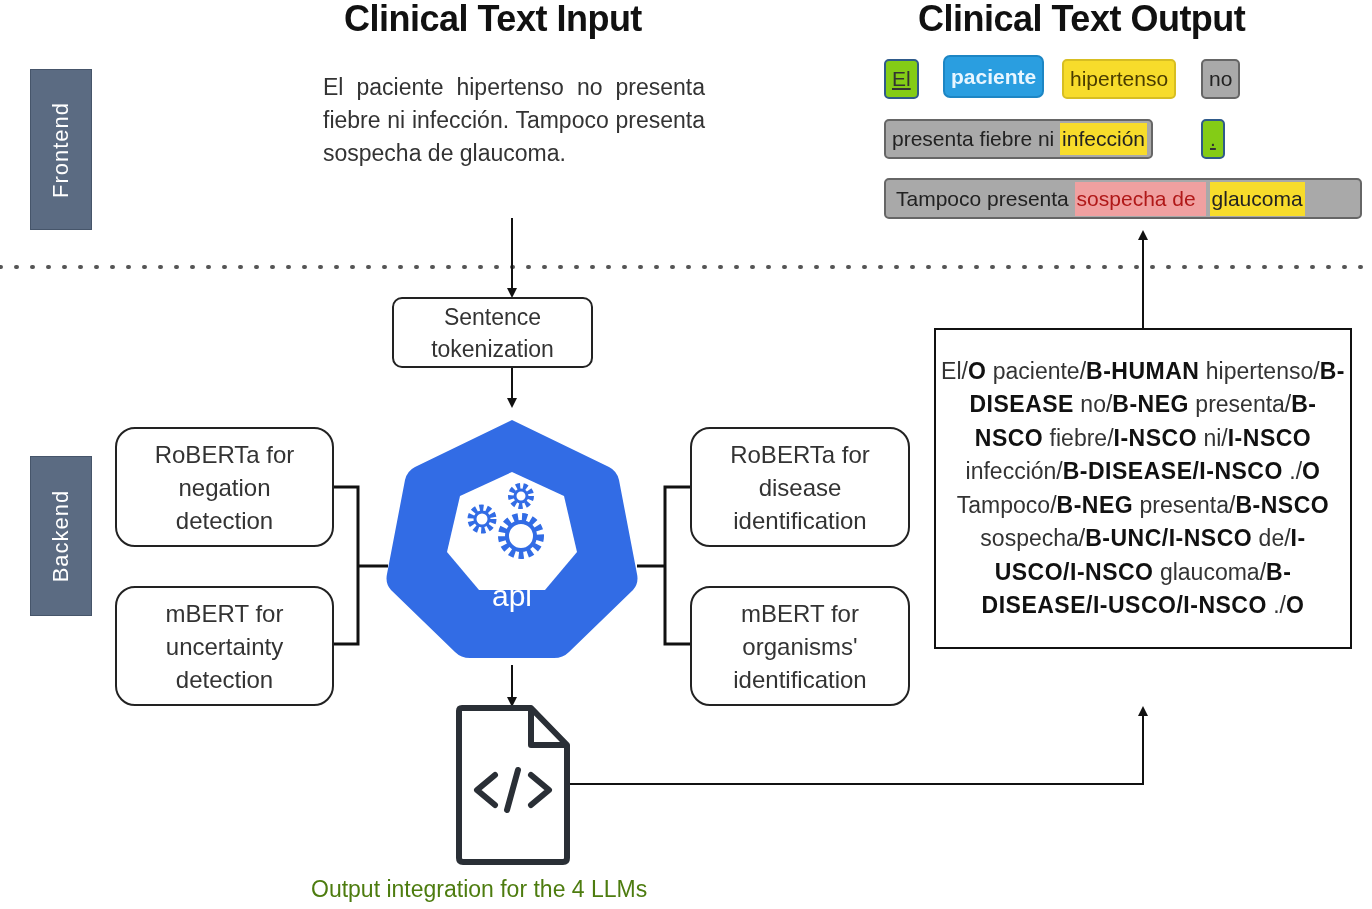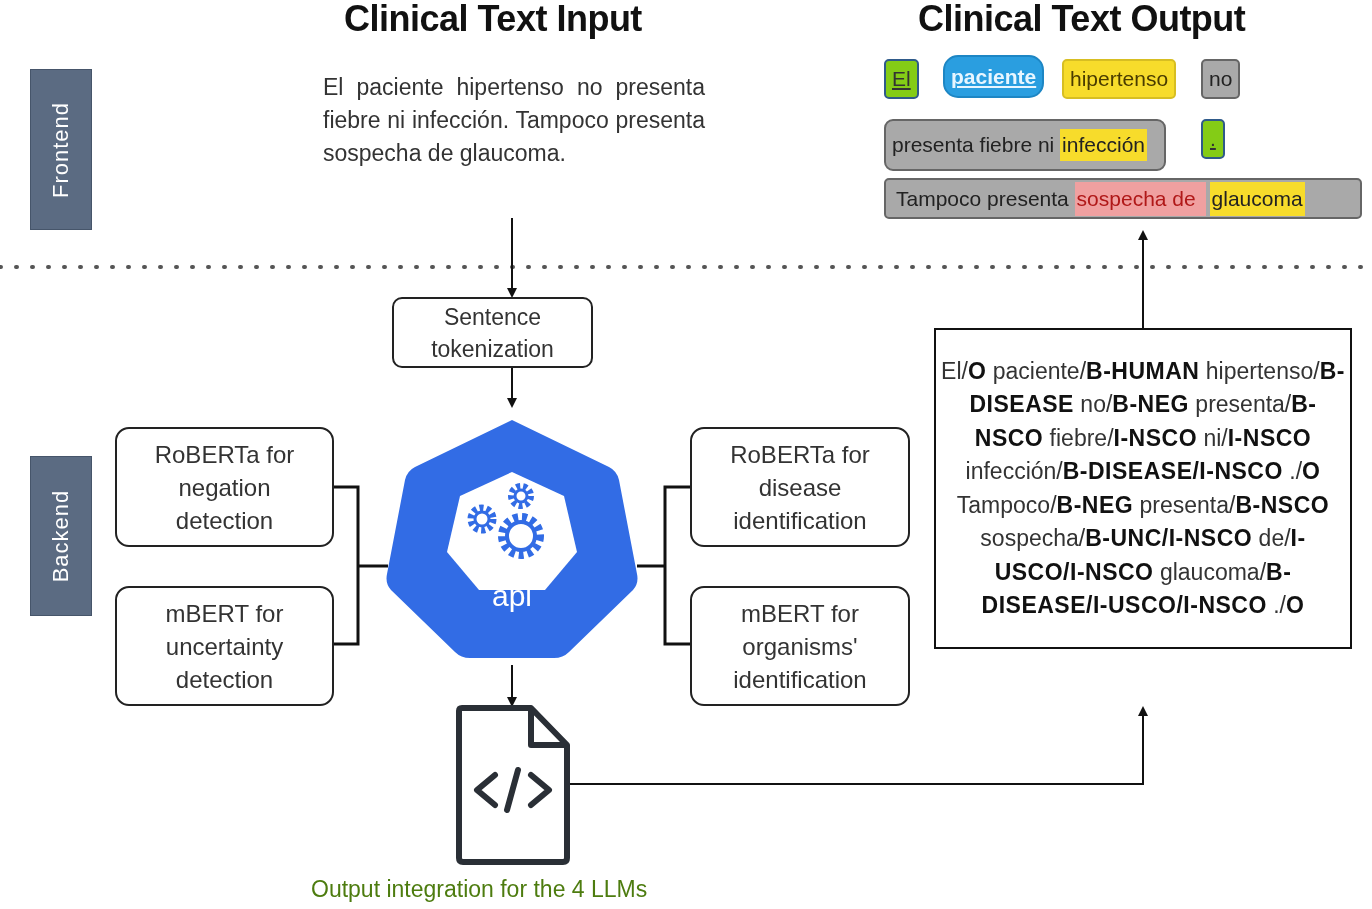--- a/index.html
+++ b/index.html
@@ -5,32 +5,32 @@
   html, body { margin: 0; padding: 0; background: #ffffff; }
   body { width: 1372px; height: 909px; position: relative; overflow: hidden;
          font-family: "Liberation Sans", sans-serif; color: #222; }
   .abs { position: absolute; }
   .title { font-family: "Liberation Sans", sans-serif; font-weight: bold; font-size: 36px;
            color: #111; white-space: nowrap; letter-spacing: -0.5px; }
   .lane-label { background: #5b6b82; border: 1px solid #46556a; color: #fff;
                 display: flex; align-items: center; justify-content: center; }
   .lane-label span { transform: rotate(-90deg); white-space: nowrap; font-size: 22px; letter-spacing: 1px; }
   .input-text { font-size: 23px; line-height: 33px; text-align: justify; color: #333; text-align-last: left; }
-  .box { border: 2px solid #222; border-radius: 14px; background: #fff;
+  .box { border: 2px solid #222; border-radius: 20px; background: #fff;
          display: flex; align-items: center; justify-content: center; text-align: center;
          font-size: 24px; line-height: 33px; color: #333; box-sizing: border-box; }
   .sent-box { border-radius: 10px; font-size: 23px; line-height: 32px; }
   .output-box { border: 2px solid #111; background: #fff; box-sizing: border-box;
                 display: flex; align-items: center; justify-content: center; text-align: center; }
   .output-box p { margin: 0; font-size: 23px; line-height: 33.5px; color: #333; padding: 0 2px; }
   .output-box b { color: #111; letter-spacing: 0.5px; }
   .chip { border: 2px solid #555; border-radius: 5px; box-sizing: border-box; font-size: 21px;
           display: flex; align-items: center; padding: 0 6px; white-space: nowrap; color: #333; }
   .chip-plain { background: #84cc16; border-color: #2f5a8a; text-decoration: underline; }
-  .chip-human { background: #2a9ee0; border-color: #1d86c4; color: #e8f6ff; font-weight: bold; border-radius: 15px; text-decoration: underline; }
+  .chip-human { background: #2a9ee0; border-color: #1d86c4; color: #e8f6ff; font-weight: bold; border-radius: 7px; }
   .chip-disease { background: #f7dc2b; border-color: #d7be22; color: #4a3c00; }
   .chip-scope { background: #a9a9a9; border-color: #666; color: #222; }
   .hl-yellow { background: #f7dc2b; }
   .hl-red { background: #f0a0a0; color: #b01818; }
   .caption { font-size: 23px; color: #4d7c0f; white-space: nowrap; }
   svg.lines { position: absolute; left: 0; top: 0; }
 </style>
 </head>
 <body>
 
@@ -131,21 +131,21 @@
 
 <div class="abs output-box" style="left:934px; top:328px; width:418px; height:321px;">
   <p id="tagged-output"><span>El/</span><b>O</b> <span>paciente/</span><b>B-HUMAN</b> <span>hipertenso/</span><b>B-DISEASE</b> <span>no/</span><b>B-NEG</b> <span>presenta/</span><b>B-NSCO</b> <span>fiebre/</span><b>I-NSCO</b> <span>ni/</span><b>I-NSCO</b> <span>infección/</span><b>B-DISEASE/I-NSCO</b> <span>./</span><b>O</b> <span>Tampoco/</span><b>B-NEG</b> <span>presenta/</span><b>B-NSCO</b> <span>sospecha/</span><b>B-UNC/I-NSCO</b> <span>de/</span><b>I-USCO/I-NSCO</b> <span>glaucoma/</span><b>B-DISEASE/I-USCO/I-NSCO</b> <span>./</span><b>O</b></p>
 </div>
 
 <div class="abs chip chip-plain" style="left:884px; top:59px; height:40px;">El</div>
 <div class="abs chip chip-human" style="left:943px; top:55px; height:43px;">paciente</div>
 <div class="abs chip chip-disease" style="left:1062px; top:59px; height:40px;">hipertenso</div>
 <div class="abs chip chip-scope" style="left:1201px; top:59px; height:40px;">no</div>
 
-<div class="abs chip chip-scope" style="left:884px; top:119px; height:52px; padding-right:17px;border-radius:9px;">
+<div class="abs chip chip-scope" style="left:884px; top:119px; height:40px; padding-right:4px;">
   <span style="white-space:pre;">presenta fiebre ni </span>
     <span class="hl-yellow" style="padding:4px 2px;">infección</span>
 </div>
 <div class="abs chip chip-plain" style="left:1201px; top:119px; height:40px; padding:0 7px;">.</div>
 
 <div class="abs chip chip-scope" style="left:884px; top:178px; height:41px; width:478px; padding-left:10px; padding-right:4px;">
   <span style="white-space:pre;">Tampoco presenta </span>
     <span class="hl-red" style="white-space:pre; padding:5px 4px 5px 2px;">sospecha de </span>
     <span class="hl-yellow" style="padding:5px 2px; margin-left:4px;">glaucoma</span>
 </div>

